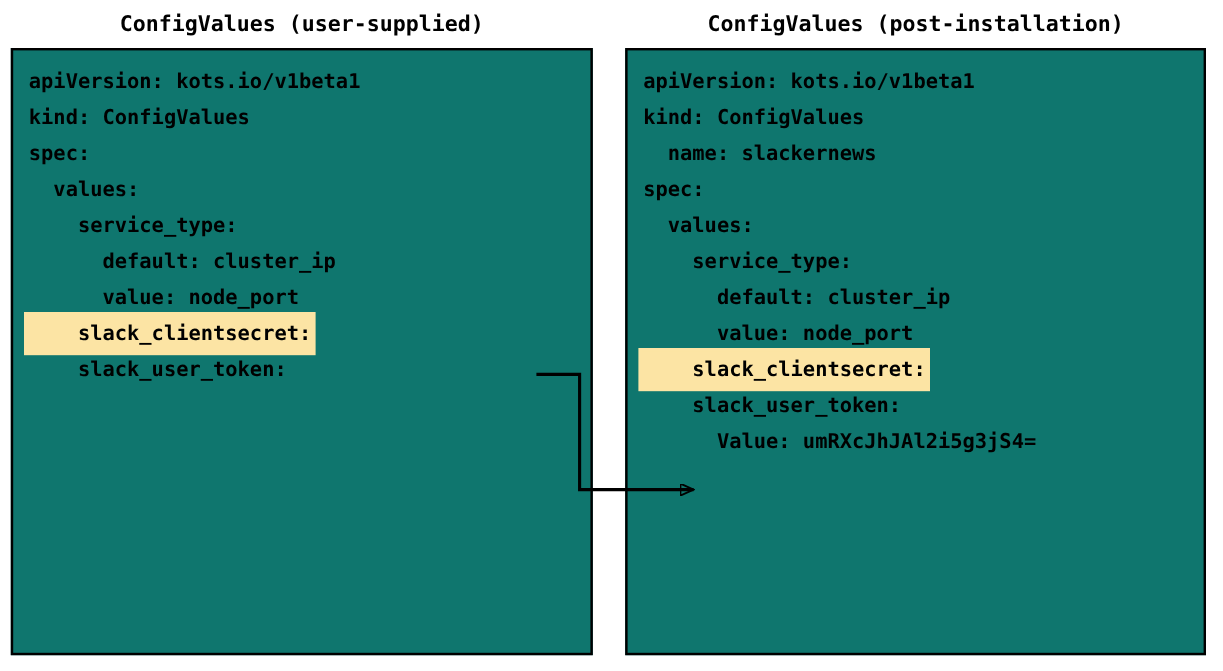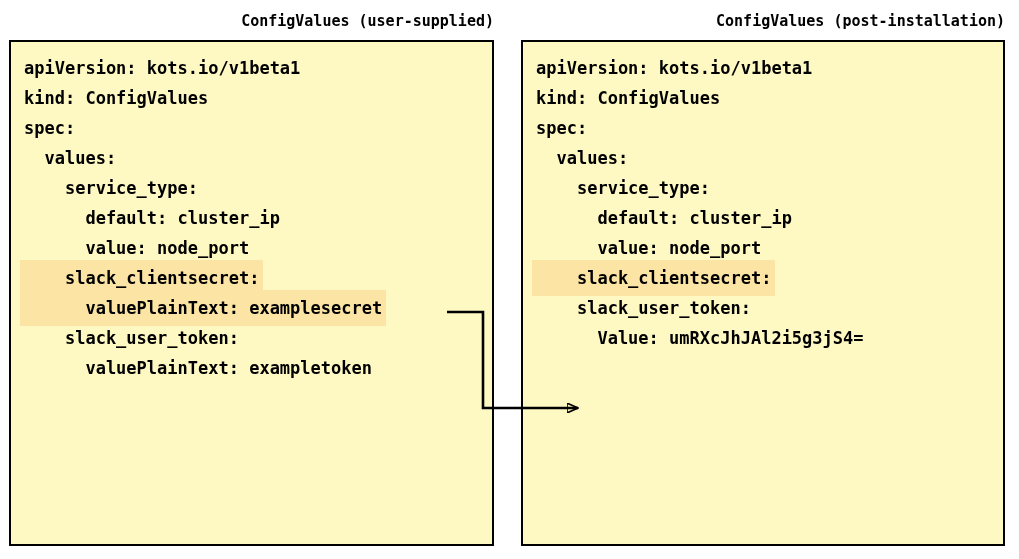--- a/index.html
+++ b/index.html
@@ -17,36 +17,36 @@
 
   .diagram {
     position: absolute;
     inset: 0;
   }
 
   
   .panel-title {
     position: absolute;
     font-family: "DejaVu Sans Mono", "Liberation Mono", monospace;
-    font-size: 15px;
+    font-size: 18px;
     font-weight: bold;
     color: #000000;
     letter-spacing: 0px;
     white-space: nowrap;
-    text-align: right;
+    text-align: center;
     line-height: 22px;
   }
   #title-left  { left: 9px;   top: 10px; width: 485px; }
   #title-right { left: 521px; top: 10px; width: 484px; }
 
   
   .panel {
     position: absolute;
     box-sizing: border-box;
-    background: #fef9c3;
+    background: #0f766e;
     border: 2.5px solid #000000;
     overflow: hidden;
   }
   #panel-left  { left: 9px;   top: 40px; width: 485px; height: 506px; }
   #panel-right { left: 521px; top: 40px; width: 484px; height: 506px; }
 
   .code-block {
     position: absolute;
     left: 0;
     top: 11px;
@@ -97,30 +97,29 @@
   <div class="panel" id="panel-left">
     <div class="code-block" id="code-left">
         <div class="code-line"><span class="txt">apiVersion: kots.io/v1beta1</span></div>
         <div class="code-line"><span class="txt">kind: ConfigValues</span></div>
         <div class="code-line"><span class="txt">spec:</span></div>
         <div class="code-line"><span class="txt">  values:</span></div>
         <div class="code-line"><span class="txt">    service_type:</span></div>
         <div class="code-line"><span class="txt">      default: cluster_ip</span></div>
         <div class="code-line"><span class="txt">      value: node_port</span></div>
         <div class="code-line hl"><span class="txt">    slack_clientsecret:</span></div>
-        <div class="code-line hl"><span class="txt">      valuePlainText: examplesecret</span></div>
         <div class="code-line"><span class="txt">    slack_user_token:</span></div>
-        <div class="code-line"><span class="txt">      valuePlainText: exampletoken</span></div>
       </div>
   </div>
 
   <div class="panel" id="panel-right">
     <div class="code-block" id="code-right">
         <div class="code-line"><span class="txt">apiVersion: kots.io/v1beta1</span></div>
         <div class="code-line"><span class="txt">kind: ConfigValues</span></div>
+        <div class="code-line"><span class="txt">  name: slackernews</span></div>
         <div class="code-line"><span class="txt">spec:</span></div>
         <div class="code-line"><span class="txt">  values:</span></div>
         <div class="code-line"><span class="txt">    service_type:</span></div>
         <div class="code-line"><span class="txt">      default: cluster_ip</span></div>
         <div class="code-line"><span class="txt">      value: node_port</span></div>
         <div class="code-line hl"><span class="txt">    slack_clientsecret:</span></div>
         <div class="code-line"><span class="txt">    slack_user_token:</span></div>
         <div class="code-line"><span class="txt">      Value: umRXcJhJAl2i5g3jS4=</span></div>
       </div>
   </div>

